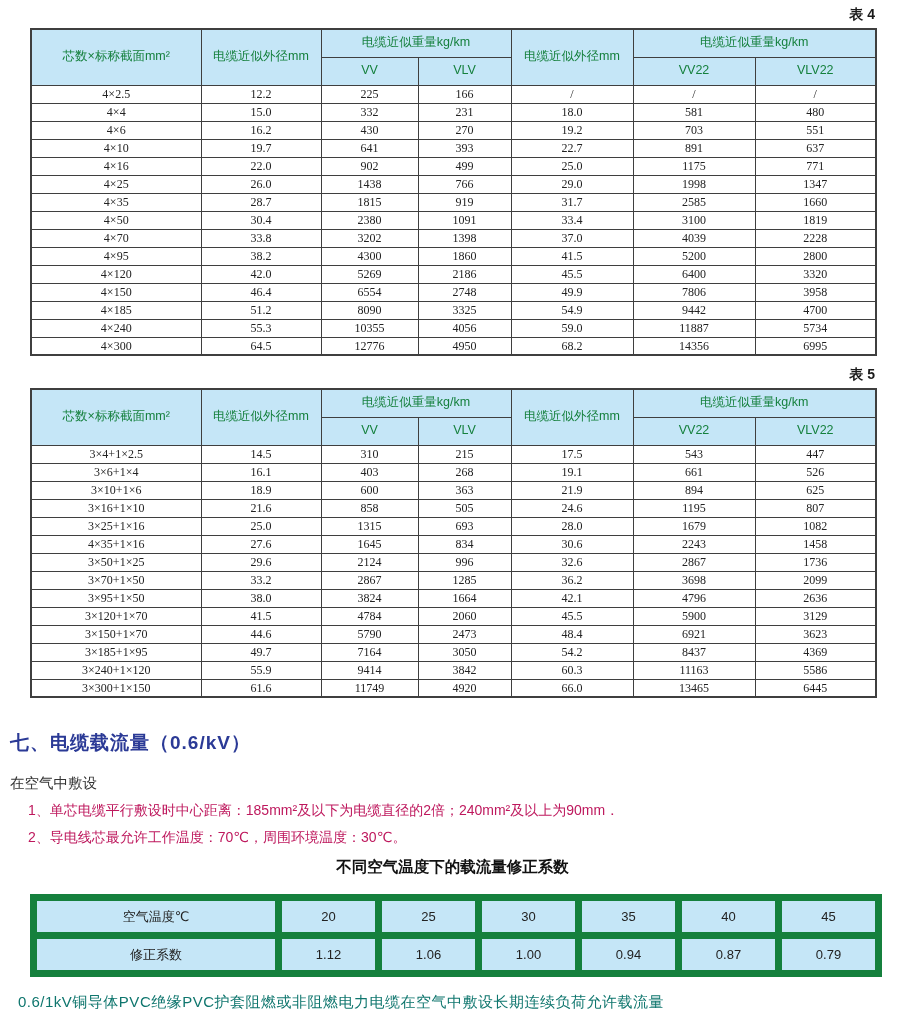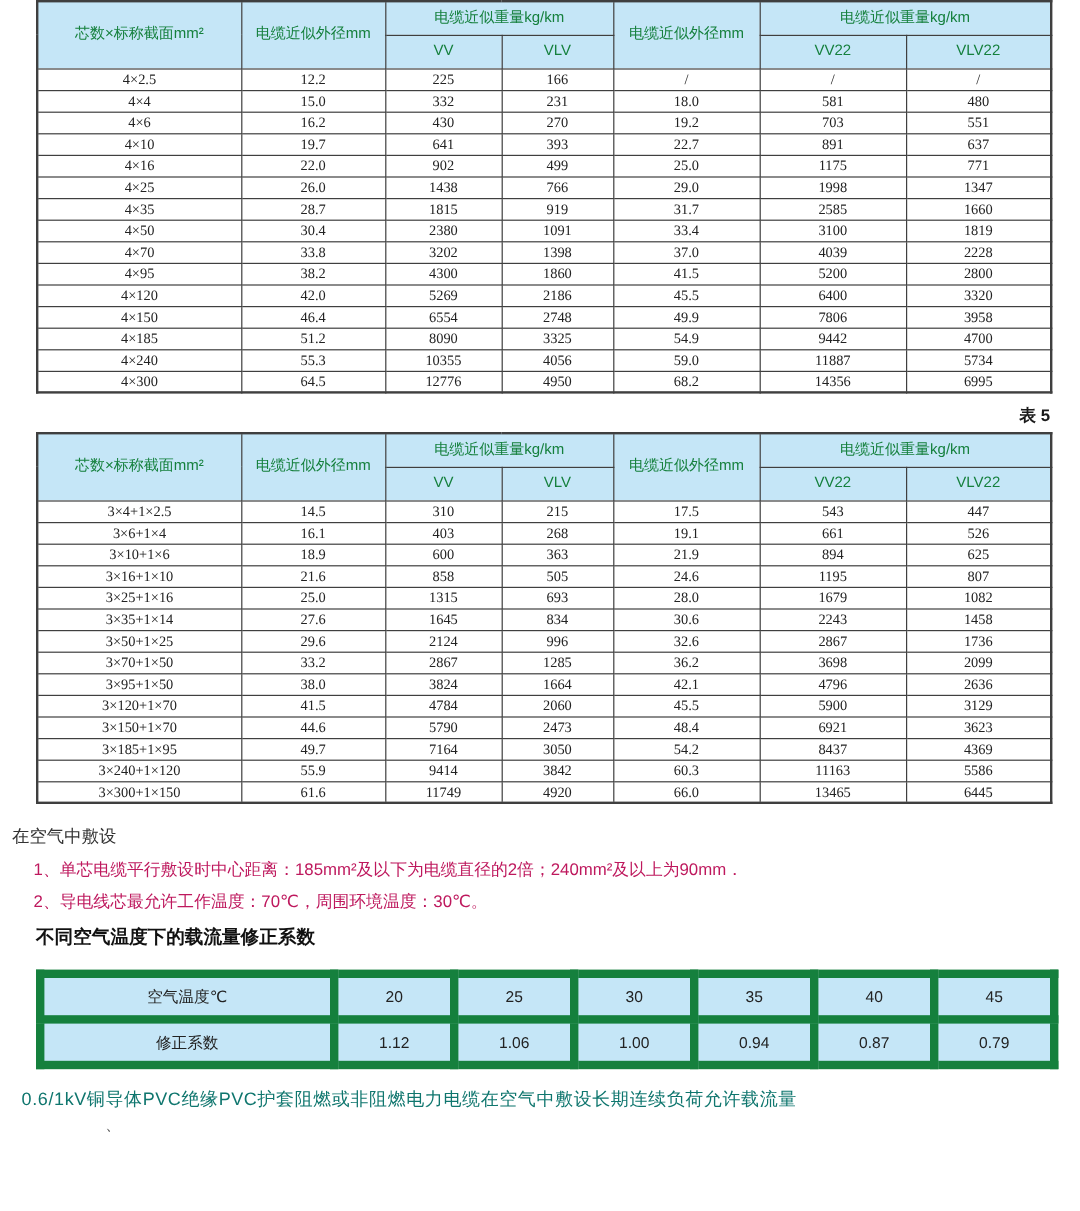--- a/index.html
+++ b/index.html
@@ -33,41 +33,42 @@
   }
 
   .sec-heading {
     margin:32px 0 0 10px;
     color:#2b3a96; font-size:19px; font-weight:bold; letter-spacing:1px;
   }
   .sub-title { margin:18px 0 0 10px; font-size:14.5px; color:#333; }
   .note { margin:9px 0 0 28px; font-size:14px; color:#be185d; }
   .corr-caption {
     width:845px; margin:10px 0 16px 30px;
-    text-align:left; font-weight:bold; font-size:15.5px; color:#111;
+    text-align:center; font-weight:bold; font-size:15.5px; color:#111;
   }
   table.corr {
     border-collapse:collapse; table-layout:fixed;
     width:845px; margin:8px 0 0 30px;
     border:2px solid #3f3f3f;
   }
   table.corr td {
     background:#c5e6f7; border:7px solid #15803d;
     height:38px; padding:0; text-align:center;
     font-size:13px; color:#222;
   }
   table.corr tr + tr td { border-top:2px solid #14b8a6; }
   .bottom-text { margin:16px 0 0 18px; font-size:15px; color:#0f766e; letter-spacing:0.5px; }
   .cutoff { margin:4px 0 0 88px; font-size:12px; color:#222; }
 </style>
 </head>
 <body>
 
 <div class="page">
 
+  <div class="tbl-label">表 4</div>
 
   <table class="spec">
     <colgroup>
       <col style="width:170px">
         <col style="width:120px">
         <col style="width:97px">
         <col style="width:93px">
       <col style="width:122px">
         <col style="width:122px">
         <col style="width:121px">
@@ -293,21 +294,21 @@
         <tr>
           <td>3×25+1×16</td>
           <td>25.0</td>
           <td>1315</td>
           <td>693</td>
           <td>28.0</td>
           <td>1679</td>
           <td>1082</td>
         </tr>
         <tr>
-          <td>3×35+1×14</td>
+          <td>4×35+1×16</td>
           <td>27.6</td>
           <td>1645</td>
           <td>834</td>
           <td>30.6</td>
           <td>2243</td>
           <td>1458</td>
         </tr>
         <tr>
           <td>3×50+1×25</td>
           <td>29.6</td>
@@ -376,20 +377,21 @@
           <td>61.6</td>
           <td>11749</td>
           <td>4920</td>
           <td>66.0</td>
           <td>13465</td>
           <td>6445</td>
         </tr>
       </tbody>
   </table>
 
+  <div class="sec-heading">七、电缆载流量（0.6/kV）</div>
   <div class="sub-title">在空气中敷设</div>
   <div class="note">1、单芯电缆平行敷设时中心距离：185mm²及以下为电缆直径的2倍；240mm²及以上为90mm．</div>
   <div class="note">2、导电线芯最允许工作温度：70℃，周围环境温度：30℃。</div>
 
   <div class="corr-caption">不同空气温度下的载流量修正系数</div>
 
   <table class="corr">
     <colgroup>
       <col style="width:245px">
         <col style="width:100px">

